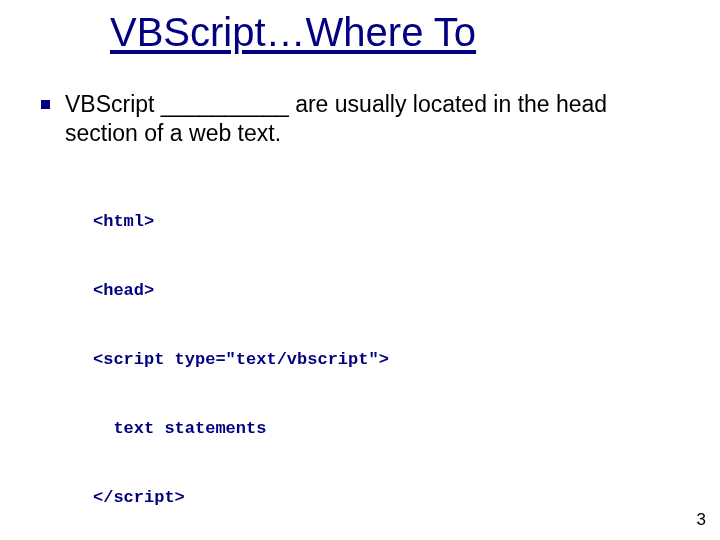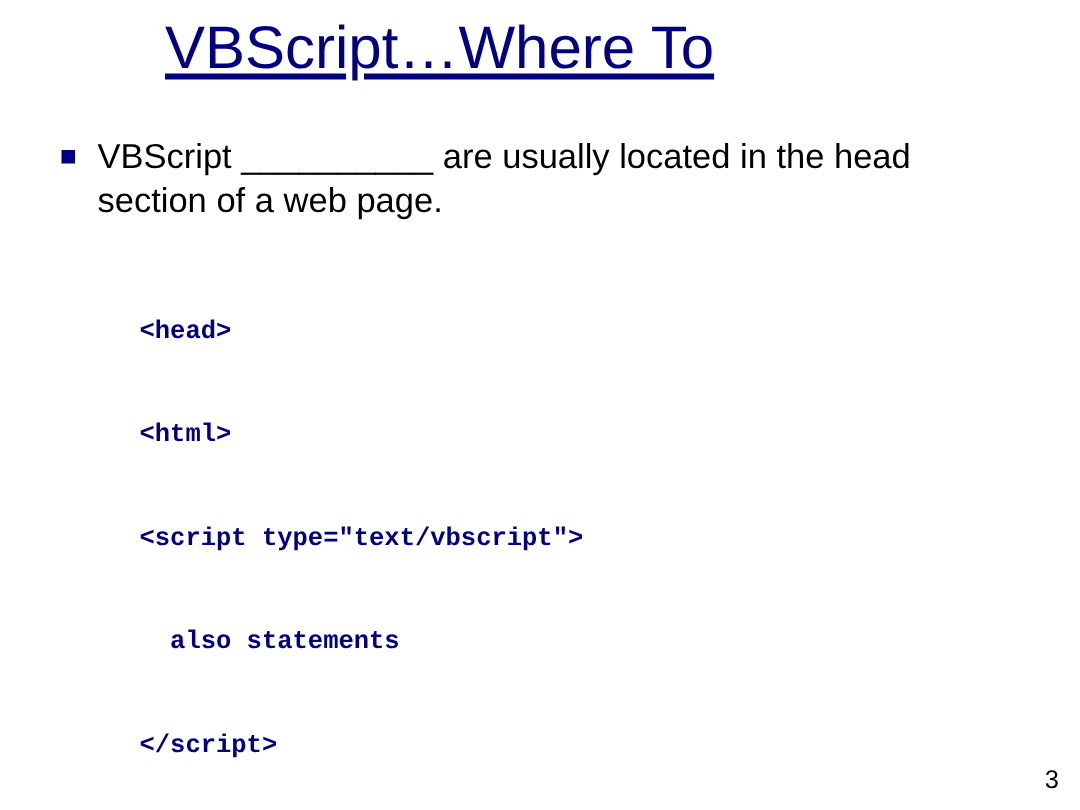--- a/index.html
+++ b/index.html
@@ -73,28 +73,28 @@
   }
 </style>
 </head>
 <body>
 
 <div class="slide">
   <div class="title">VBScript…Where To</div>
 
   <div class="body">
     <ul class="bullets">
-      <li>VBScript __________ are usually located in the head section of a web page.</li>
+      <li>VBScript __________ are usually located in the head section of a web text.</li>
     </ul>
 
     <div class="code">
+      <div>&lt;html&gt;</div>
       <div>&lt;head&gt;</div>
-      <div>&lt;html&gt;</div>
       <div>&lt;script type="text/vbscript"&gt;</div>
-      <div>  also statements</div>
+      <div>  text statements</div>
       <div>&lt;/script&gt;</div>
       
       
       
       
       
       
       
     </div>
   </div>

